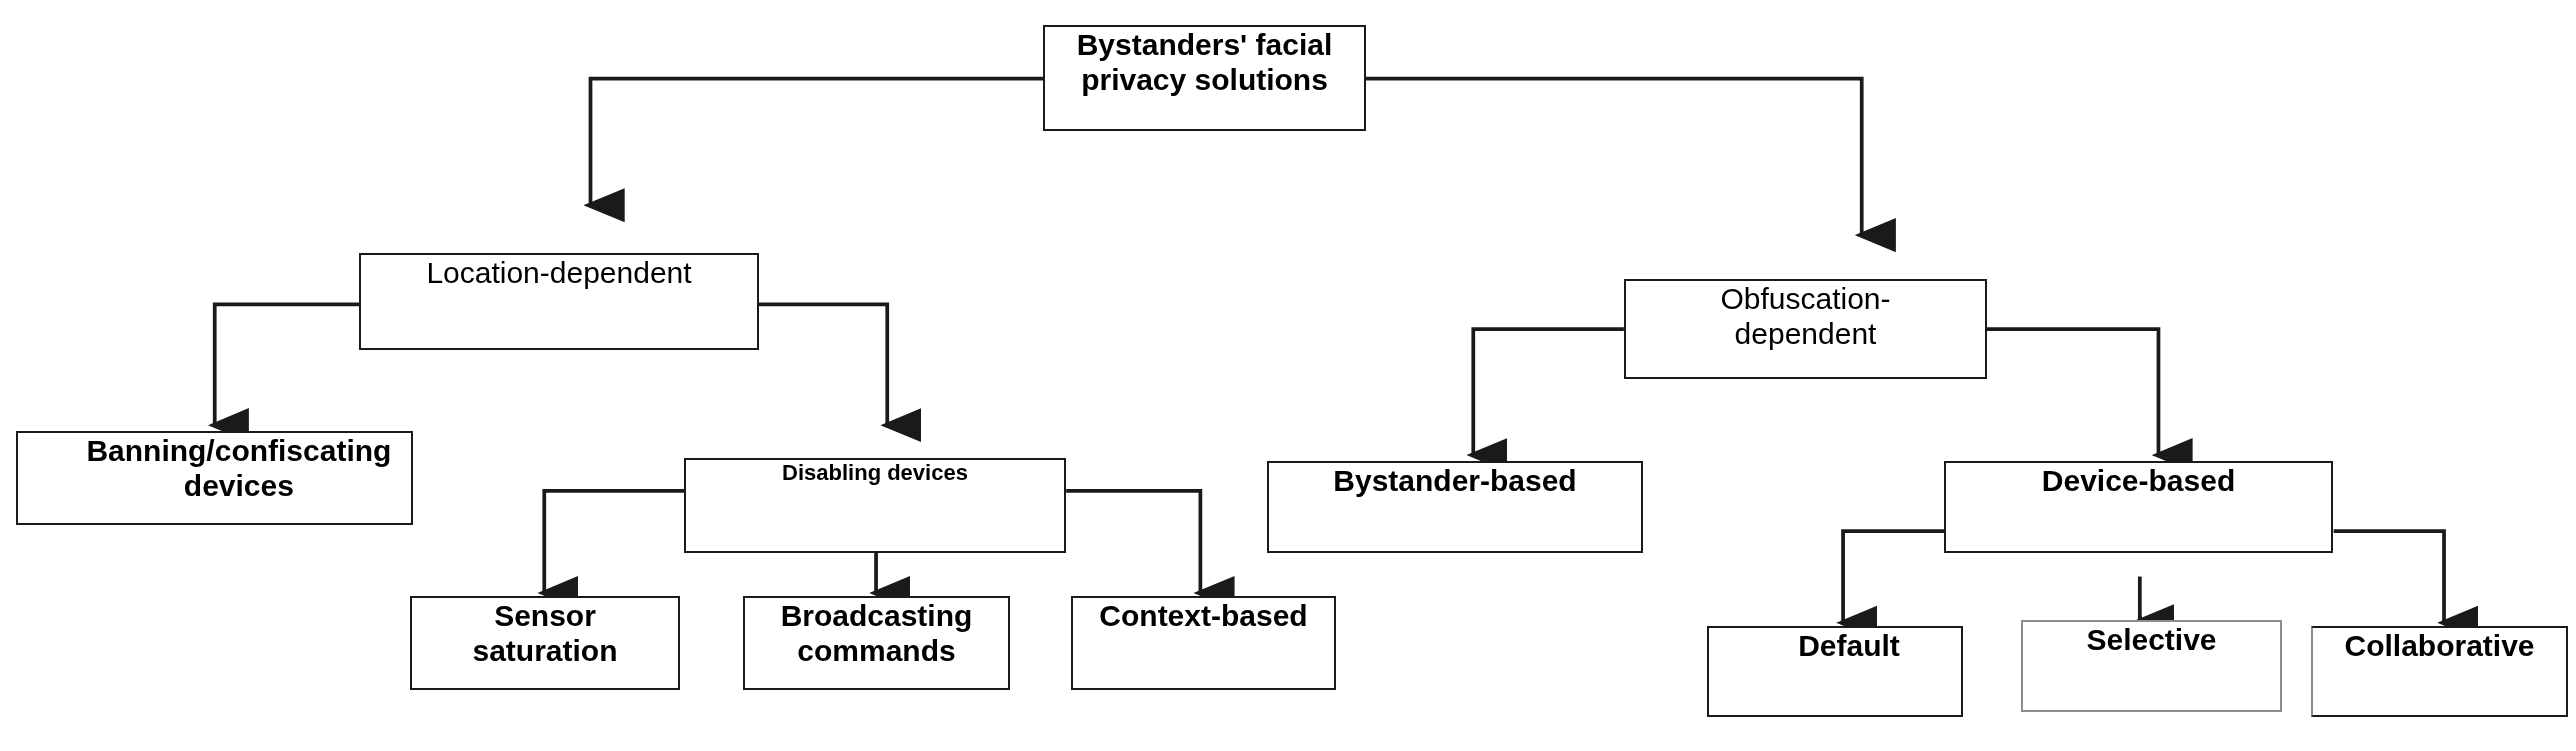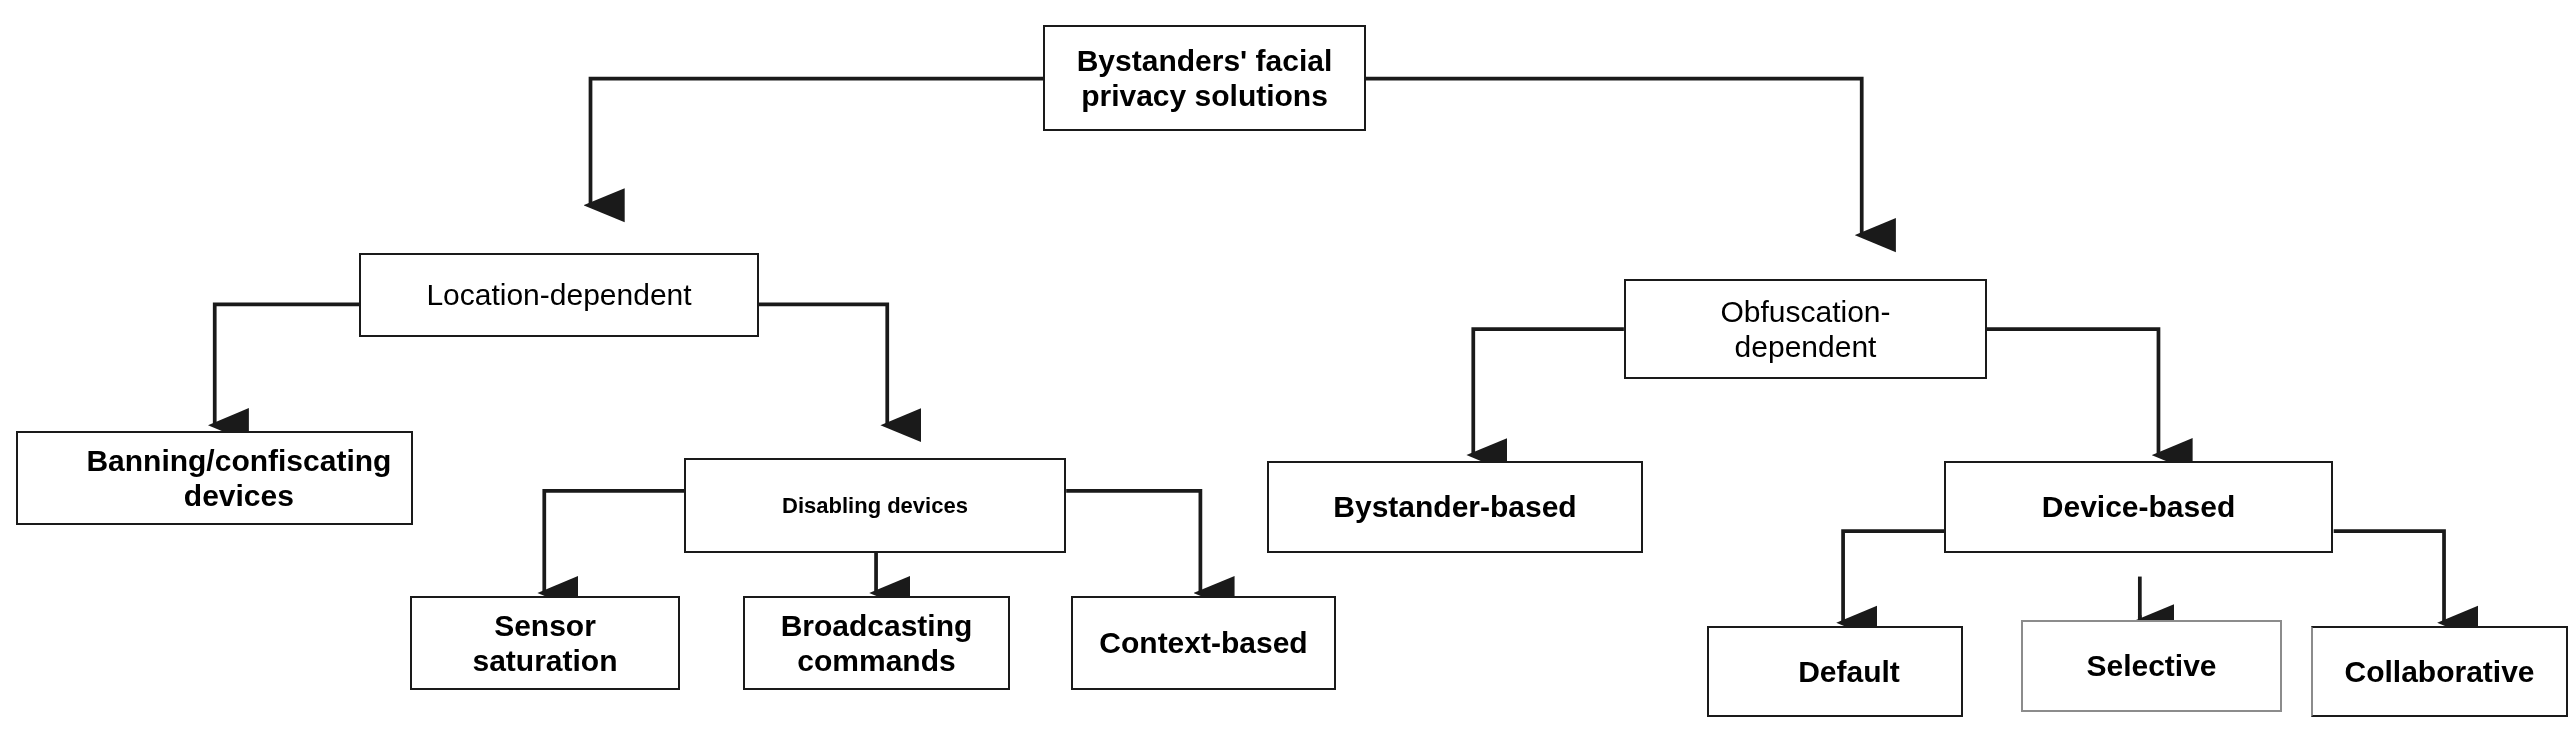--- a/index.html
+++ b/index.html
@@ -24,21 +24,20 @@
     top: 0;
     left: 0;
     width: 2576px;
     height: 752px;
   }
   .node {
     position: absolute;
     box-sizing: border-box;
     background: #ffffff;
     display: flex;
-    align-items: center;
     justify-content: center;
     text-align: center;
     color: #000000;
     line-height: 1.18;
     z-index: 3;
   }
   .node-label {
     display: block;
     width: 100%;
     white-space: pre-line;
@@ -88,21 +87,21 @@
 
       <path d="M 3130 712 L 3278 712 L 3278 835" marker-end="url(#arrow)"></path>
     </g>
   </svg>
 
   <div class="node border-dark bold" style="left:1043px; top:25px; width:323px; height:106px; font-size:30px;">
     <span class="node-label">Bystanders' facial
 privacy solutions</span>
   </div>
 
-  <div class="node border-dark reg" style="left:359px; top:253px; width:400px; height:84px; font-size:30px;">
+  <div class="node border-dark reg" style="left:359px; top:253px; width:400px; height:97px; font-size:30px;">
     <span class="node-label">Location-dependent</span>
   </div>
 
   <div class="node border-dark reg" style="left:1624px; top:279px; width:363px; height:100px; font-size:30px;">
     <span class="node-label">Obfuscation-
 dependent</span>
   </div>
 
   <div class="node border-dark bold" style="left:16.4px; top:431px; width:397px; height:94px; font-size:30px;padding-left:48px;">
     <span class="node-label">Banning/confiscating

